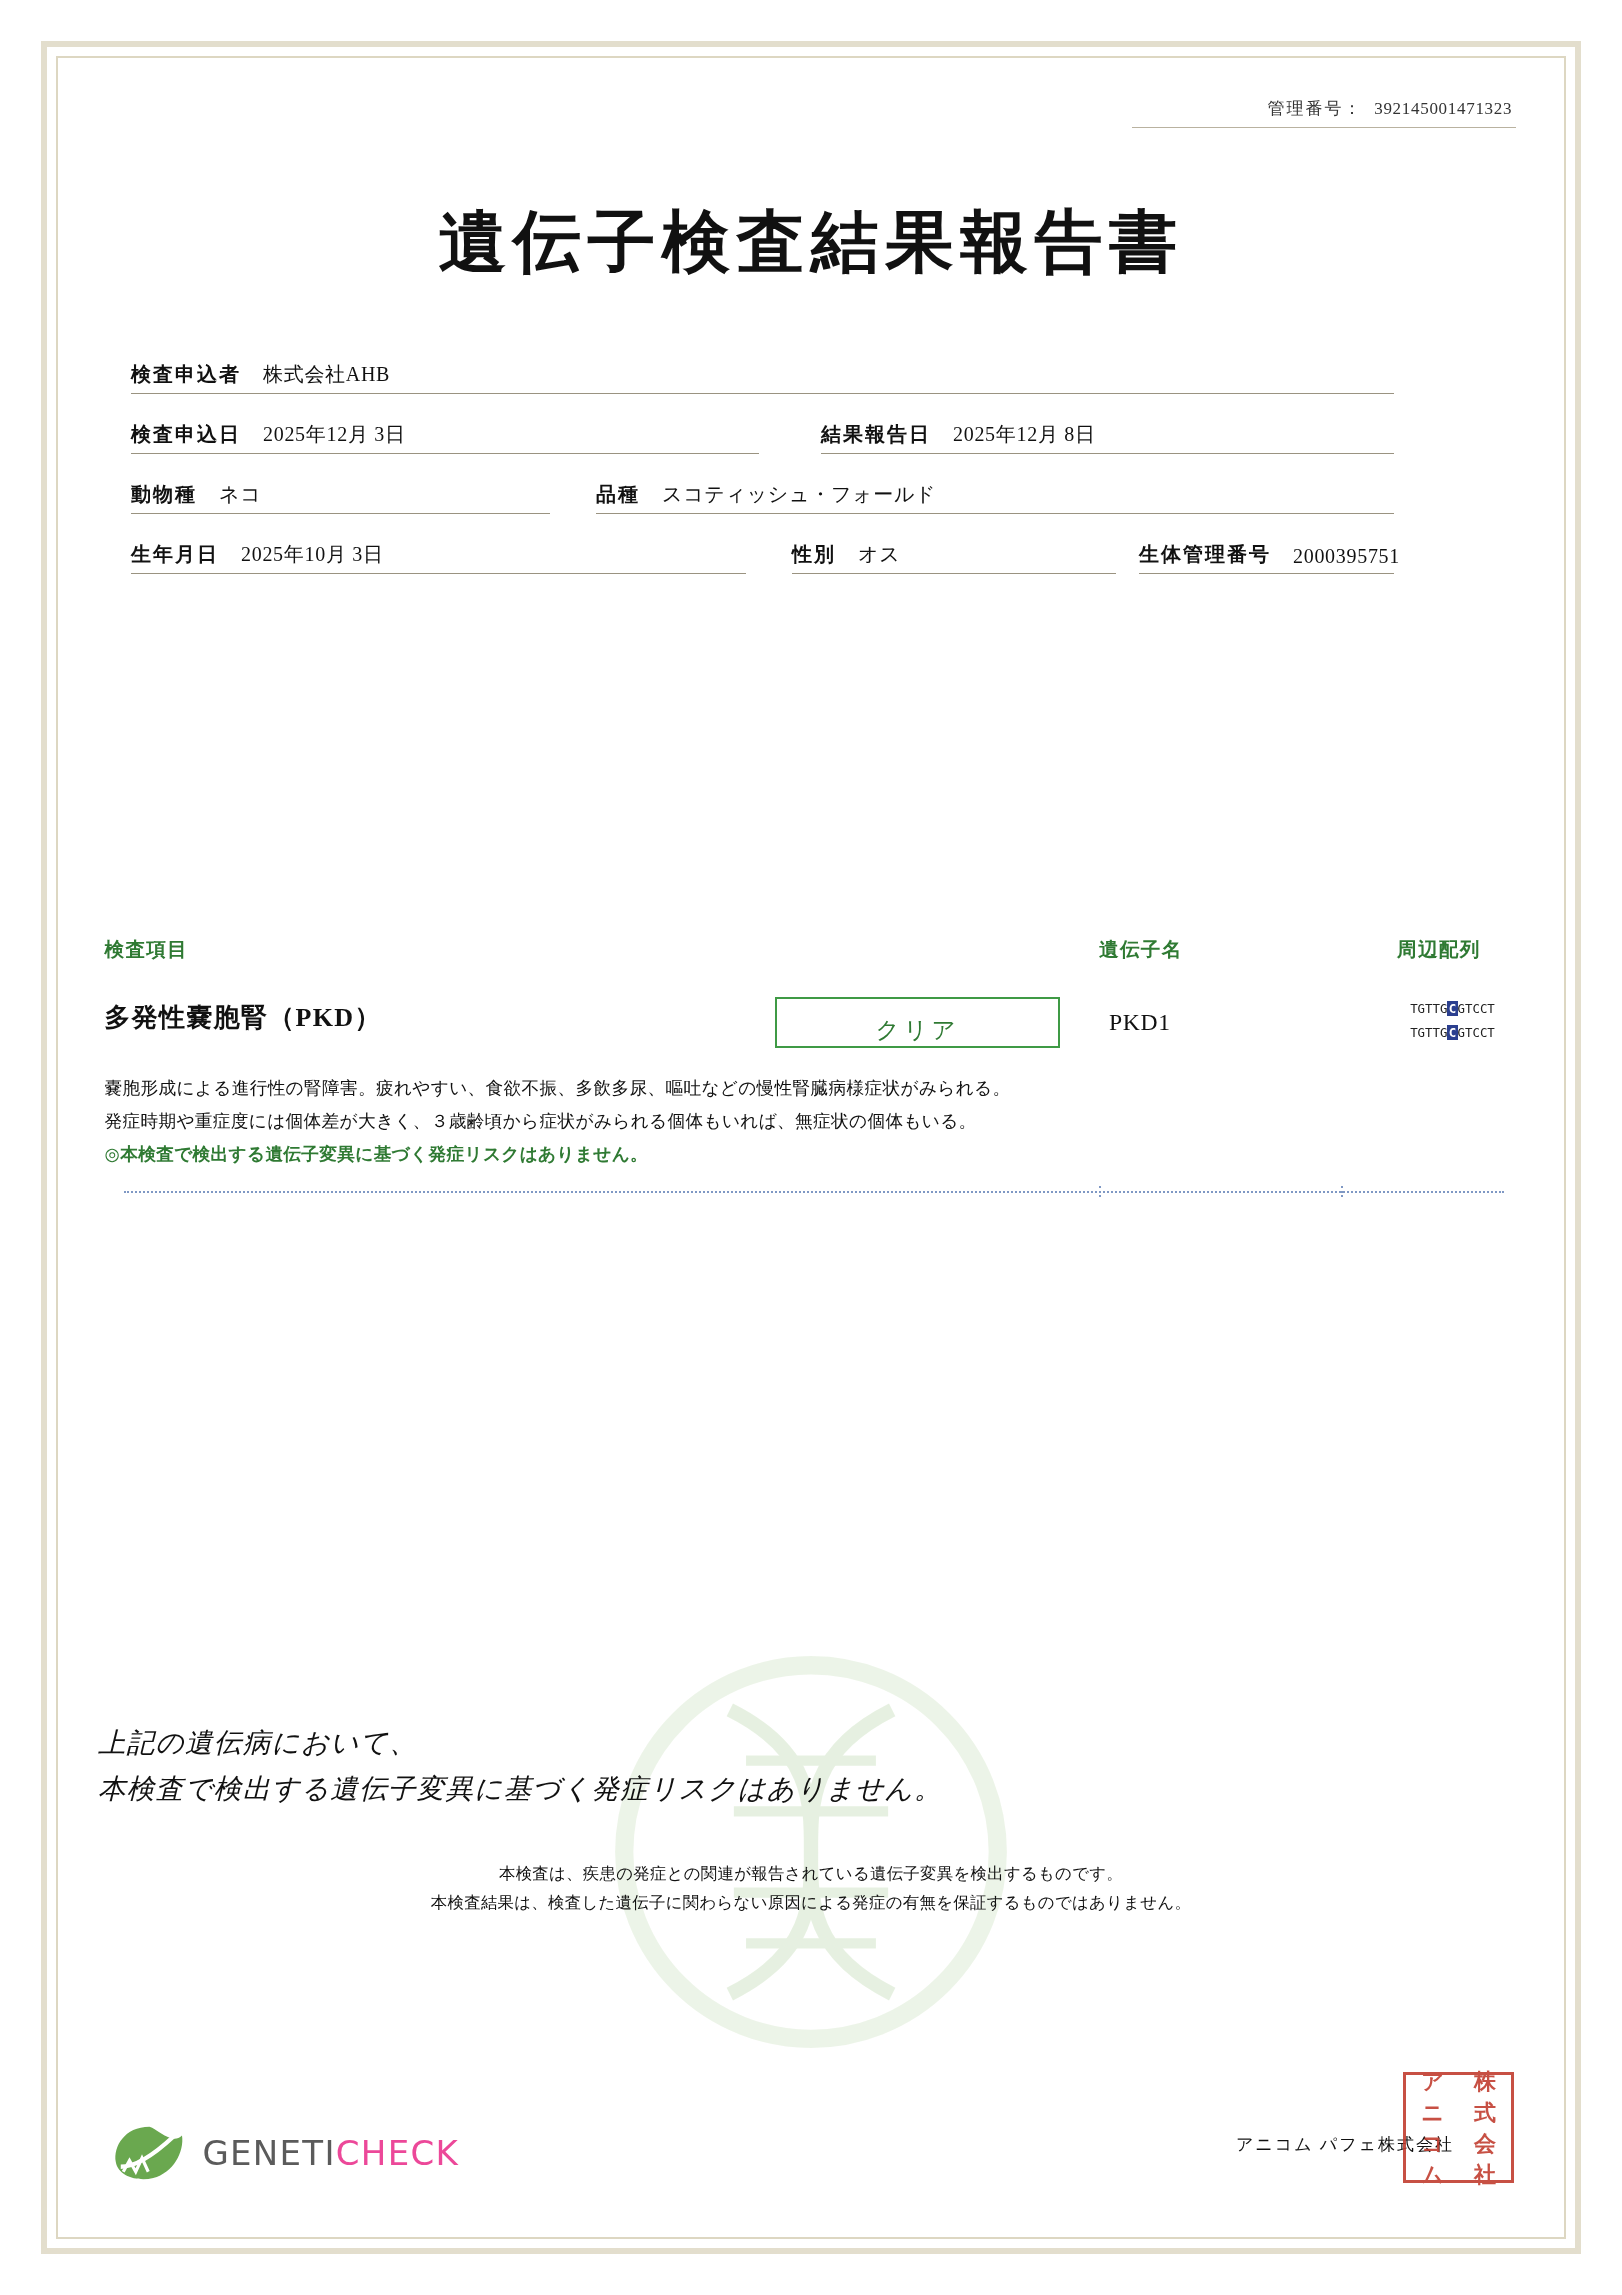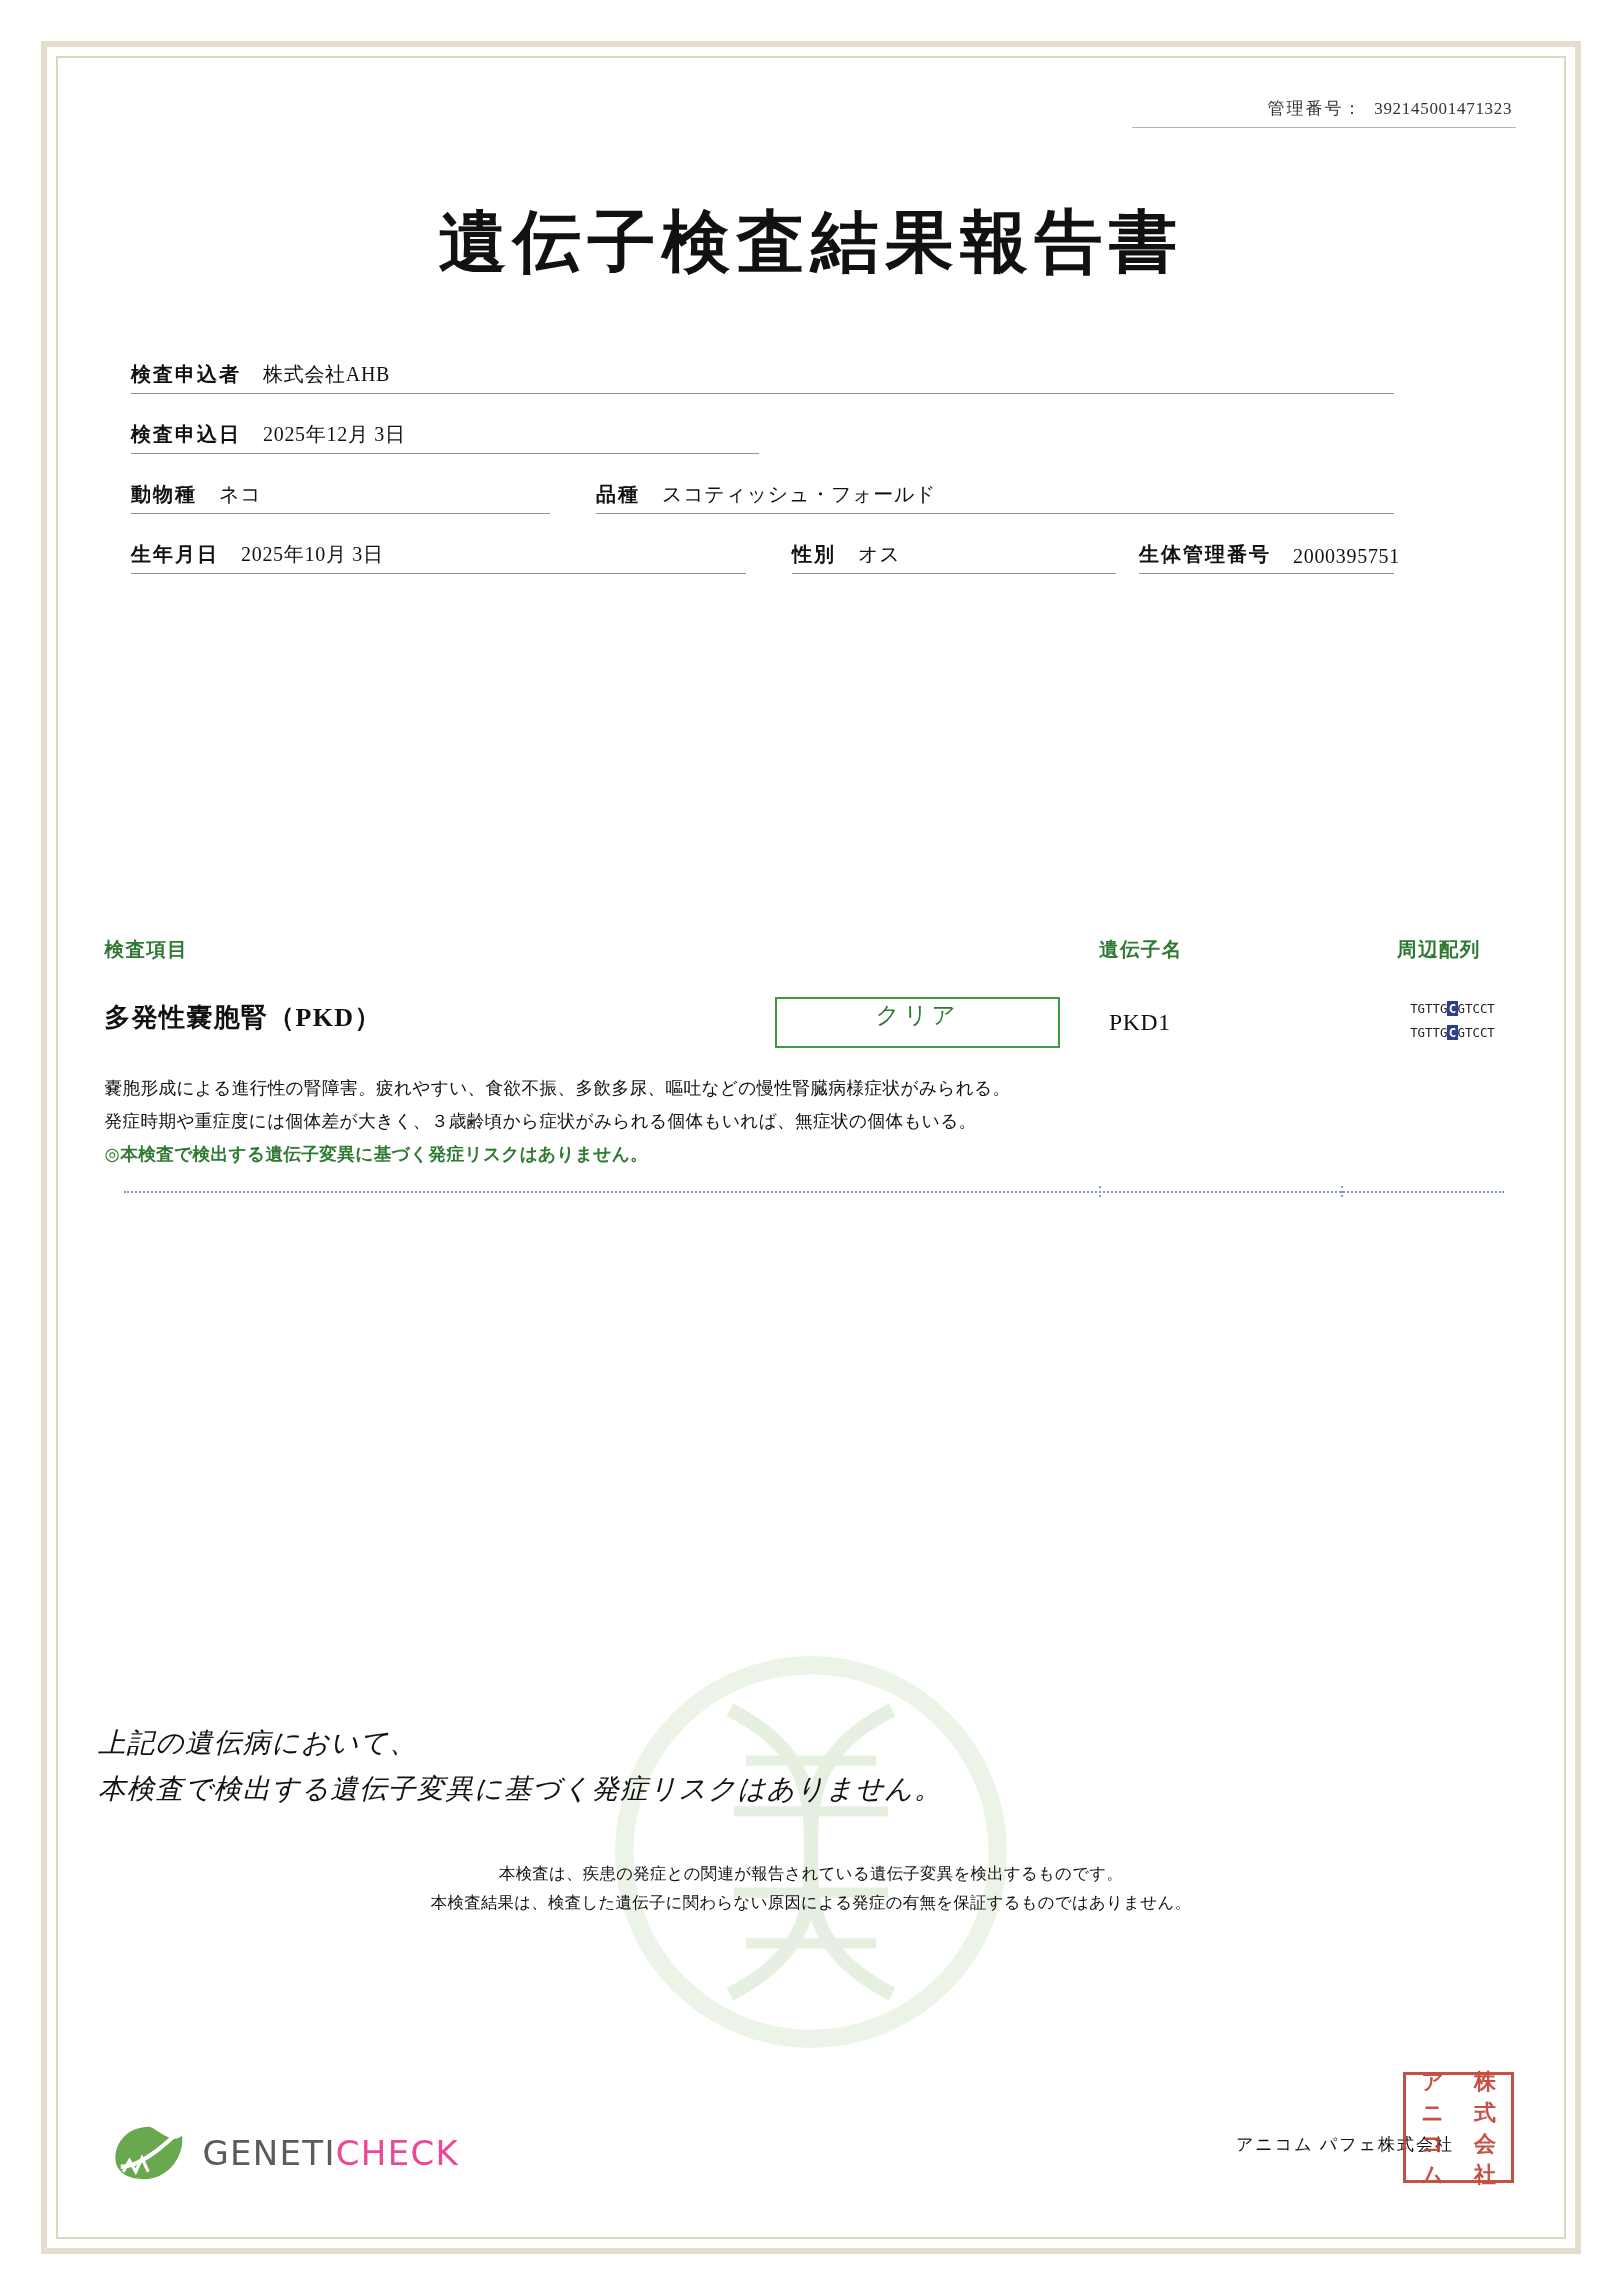--- a/index.html
+++ b/index.html
@@ -152,21 +152,21 @@
     color: #111;
   }
   .clear-box {
     position: absolute;
     left: 677px;
     top: 5.2px;
     width: 281px;
     height: 47px;
     border: 2px solid #3f9a45;
     display: flex;
-    align-items: flex-start;
+    align-items: flex-end;
     justify-content: center;
   }
   .clear-box span {
     font-size: 23.6px;
     color: #2f7a33;
     letter-spacing: 3.9px;
   }
   .gene-name {
     position: absolute;
     left: 1011px;
@@ -353,20 +353,24 @@
           <span class="fld-label">検査申込者</span>
           <span class="fld-value">株式会社AHB</span>
         </div>
       </div>
 
       <div class="info-row">
         <div class="field" style="left:0; width:628px;">
           <span class="fld-label">検査申込日</span>
           <span class="fld-value">2025年12月 3日</span>
         </div>
+        <div class="field" style="left:690px; width:573px;">
+          <span class="fld-label">結果報告日</span>
+          <span class="fld-value">2025年12月 8日</span>
+        </div>
       </div>
 
       <div class="info-row">
         <div class="field" style="left:465px; width:798px;">
           <span class="fld-label">品種</span>
           <span class="fld-value">スコティッシュ・フォールド</span>
         </div>
         <div class="field" style="left:0; width:419px;">
           <span class="fld-label">動物種</span>
           <span class="fld-value">ネコ</span>

